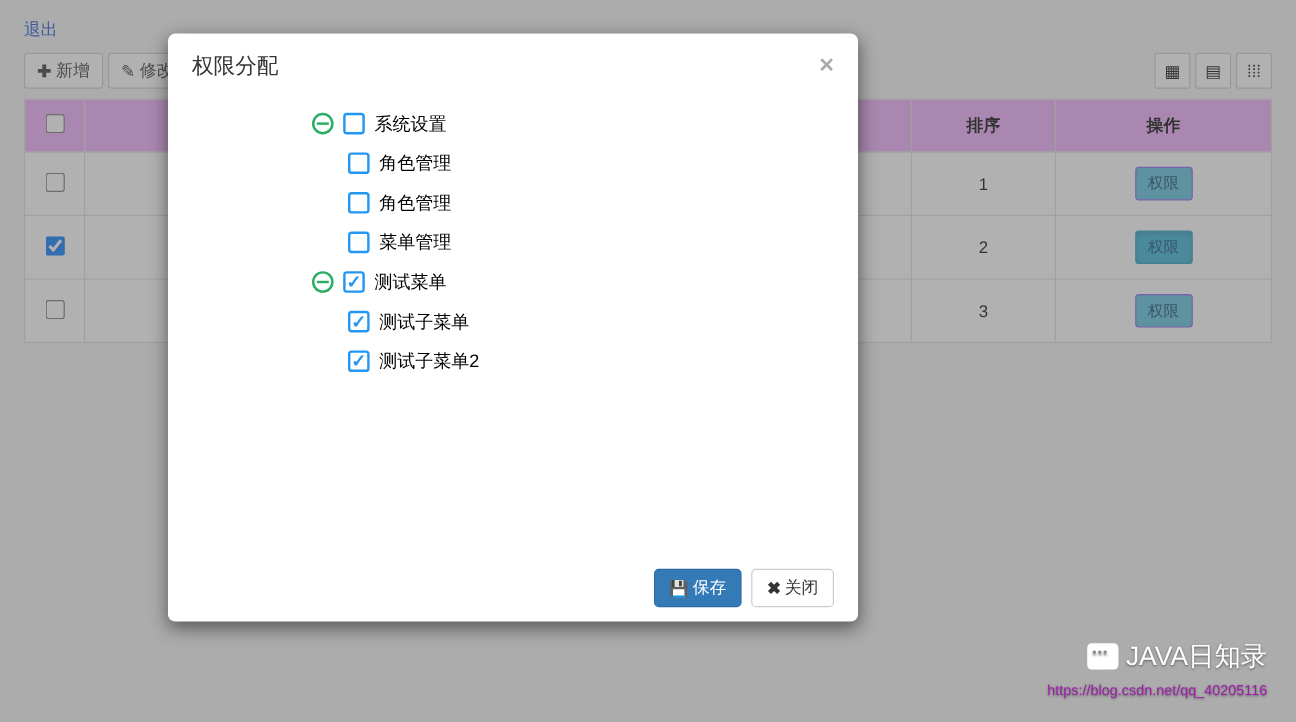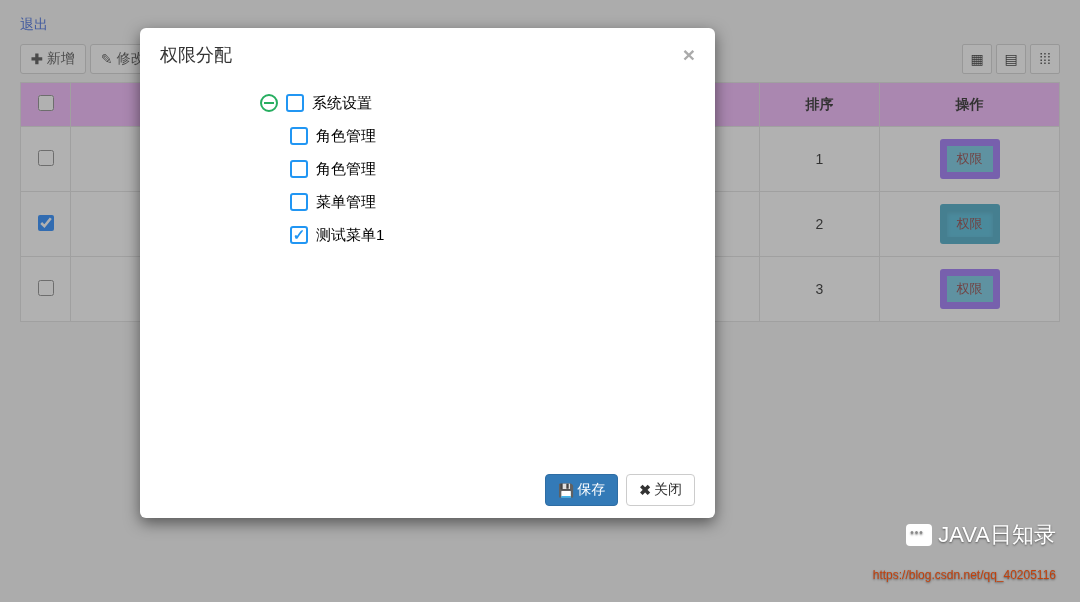--- a/index.html
+++ b/index.html
@@ -16,21 +16,21 @@
     .btn-icon-edit::before { content: "✎"; }
     
     .view-toggles { margin-left: auto; display: flex; gap: 4px; }
     .view-btn { width: 30px; height: 30px; border: 1px solid #ccc; background: #fff; display: flex; align-items: center; justify-content: center; font-size: 14px; border-radius: 2px; }
     
     table { width: 100%; border-collapse: collapse; background: #fff; margin-top: 4px; }
     th, td { border: 1px solid #ddd; padding: 12px 8px; text-align: center; }
     th { background: #f0abfc; font-weight: bold; }
     .cb { width: 16px; height: 16px; }
     
-    .perm-btn { background: #5bc0de; color: #7f1d1d; border: 7px solid #8b5cf6; padding: 4px 10px; border-radius: 3px; font-size: 13px; cursor: pointer; }
+    .perm-btn { background: #5bc0de; color: #0c4a6e; border: 1px solid #8b5cf6; padding: 4px 10px; border-radius: 3px; font-size: 13px; cursor: pointer; }
     .perm-btn.active { background: #31b0d5; border-color: #269abc; box-shadow: inset 0 2px 4px rgba(0,0,0,0.15); }
     
     .modal { position: absolute; top: 28px; left: 140px; width: 575px; background: #fff; border-radius: 6px; box-shadow: 0 5px 15px rgba(0,0,0,0.5); z-index: 20; }
     .modal-header { padding: 15px 20px; display: flex; justify-content: space-between; align-items: center; }
     .modal-title { font-size: 18px; font-weight: 500; color: #333; }
     .close { font-size: 21px; color: #aaa; cursor: pointer; background: none; border: none; font-weight: bold; }
     
     .modal-body { padding: 5px 20px 15px; min-height: 380px; }
     .tree { padding-left: 100px; }
     .tree-node { display: flex; gap: 8px; padding: 7px 0; font-size: 15px; }
@@ -45,21 +45,21 @@
     
     .modal-footer { padding: 12px 20px; text-align: right; display: flex; justify-content: flex-end; gap: 8px; }
     .btn-primary { background: #337ab7; color: #fff; border: 1px solid #2e6da4; padding: 6px 12px; border-radius: 4px; display: inline-flex; align-items: center; gap: 3px; cursor: pointer; font-size: 14px; }
     .btn-default { background: #fff; color: #333; border: 1px solid #ccc; padding: 6px 12px; border-radius: 4px; display: inline-flex; align-items: center; gap: 3px; cursor: pointer; font-size: 14px; }
     
     .watermark { position: absolute; right: 24px; bottom: 20px; z-index: 30; color: #fff; text-align: right; }
     .wm-title { font-size: 22px; font-weight: 500; display: flex; align-items: center; gap: 6px; justify-content: flex-end; text-shadow: 0 1px 2px rgba(0,0,0,0.5); }
     .wm-chat { width: 26px; height: 22px; background: #fff; border-radius: 4px; position: relative; display: inline-block; }
     .wm-chat::after { content: ""; position: absolute; bottom: -4px; left: 5px; border: 4px solid transparent; border-top-color: #fff; }
     .wm-chat::before { content: "•••"; color: #888; font-size: 10px; position: absolute; top: 3px; left: 4px; letter-spacing: 1px; }
-    .wm-url { font-size: 12px; color: #c2410c; margin-top: 18px; text-shadow: 0 1px 2px rgba(0,0,0,0.5); }
+    .wm-url { font-size: 12px; color: #a21caf; margin-top: 6px; text-shadow: 0 1px 2px rgba(0,0,0,0.5); }
     
     .save-icon { font-size: 13px; }
     .close-x { font-weight: bold; }
   </style>
 </head>
 <body>
 
 <div class="page">
   <div class="topbar">
     <span>退出</span>
@@ -148,23 +148,37 @@
             <div>
               <div class="tree-node">
                 <span class="checkbox "></span>
                 <span>菜单管理</span>
               </div>
             </div>
           </div>
         </div>
         <div>
           <div class="tree-node">
-            <span class="toggle-spacer"></span>
+            <span class="toggle"></span>
             <span class="checkbox checked"></span>
-            <span>测试菜单1</span>
+            <span>测试菜单</span>
+          </div>
+          <div class="tree-children">
+            <div>
+              <div class="tree-node">
+                <span class="checkbox checked"></span>
+                <span>测试子菜单</span>
+              </div>
+            </div>
+            <div>
+              <div class="tree-node">
+                <span class="checkbox checked"></span>
+                <span>测试子菜单2</span>
+              </div>
+            </div>
           </div>
         </div>
       </div>
   </div>
   <div class="modal-footer">
     <button class="btn-primary">
         <span class="save-icon">💾</span>
         <span>保存</span>
       </button>
     <button class="btn-default">

